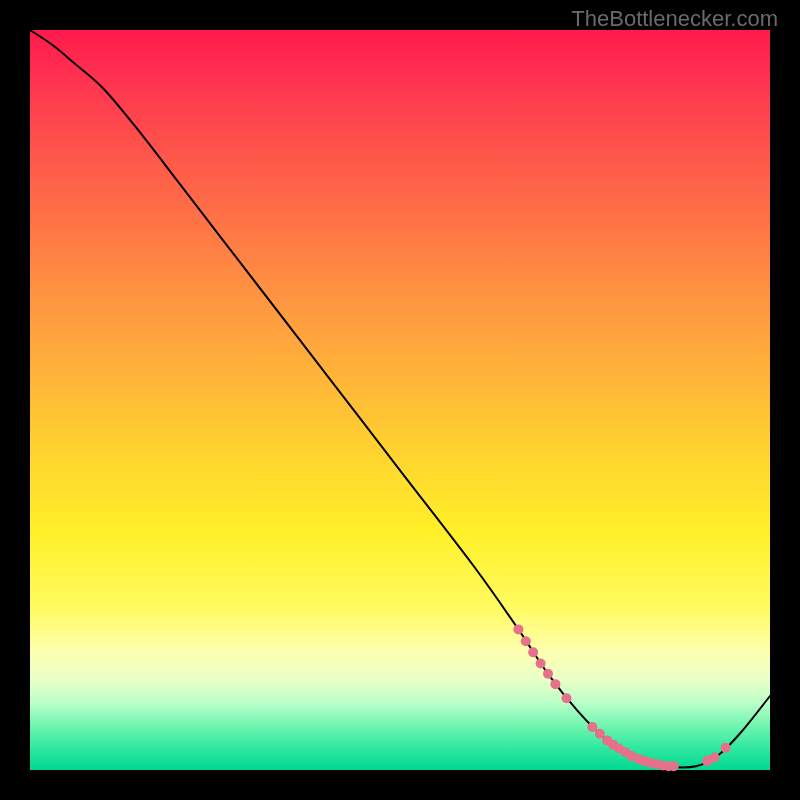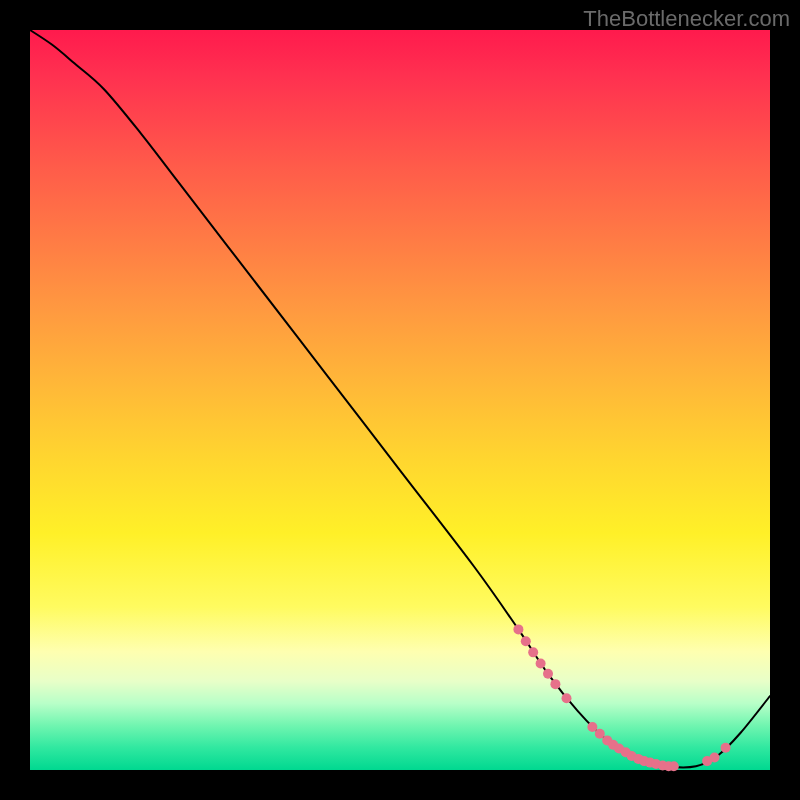--- a/index.html
+++ b/index.html
@@ -6,21 +6,21 @@
   body {
     width: 800px;
     height: 800px;
     background: #000;
     position: relative;
     font-family: Arial, sans-serif;
   }
   .watermark {
     position: absolute;
     top: 6px;
-    right: 10px;
+    right: 22px;
     color: #6a6a6a;
     font-size: 22px;
     font-weight: 500;
     z-index: 10;
   }
   .plot-area {
     position: absolute;
     left: 30px;
     top: 30px;
     width: 740px;

